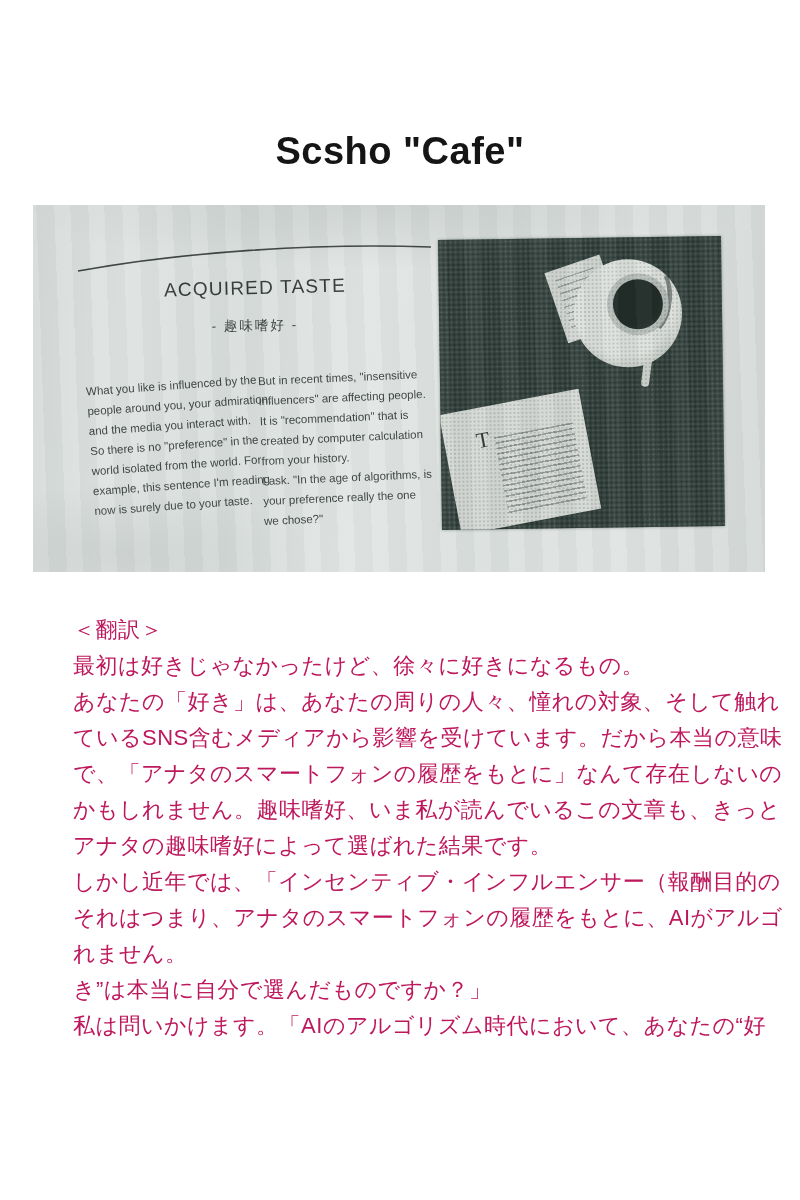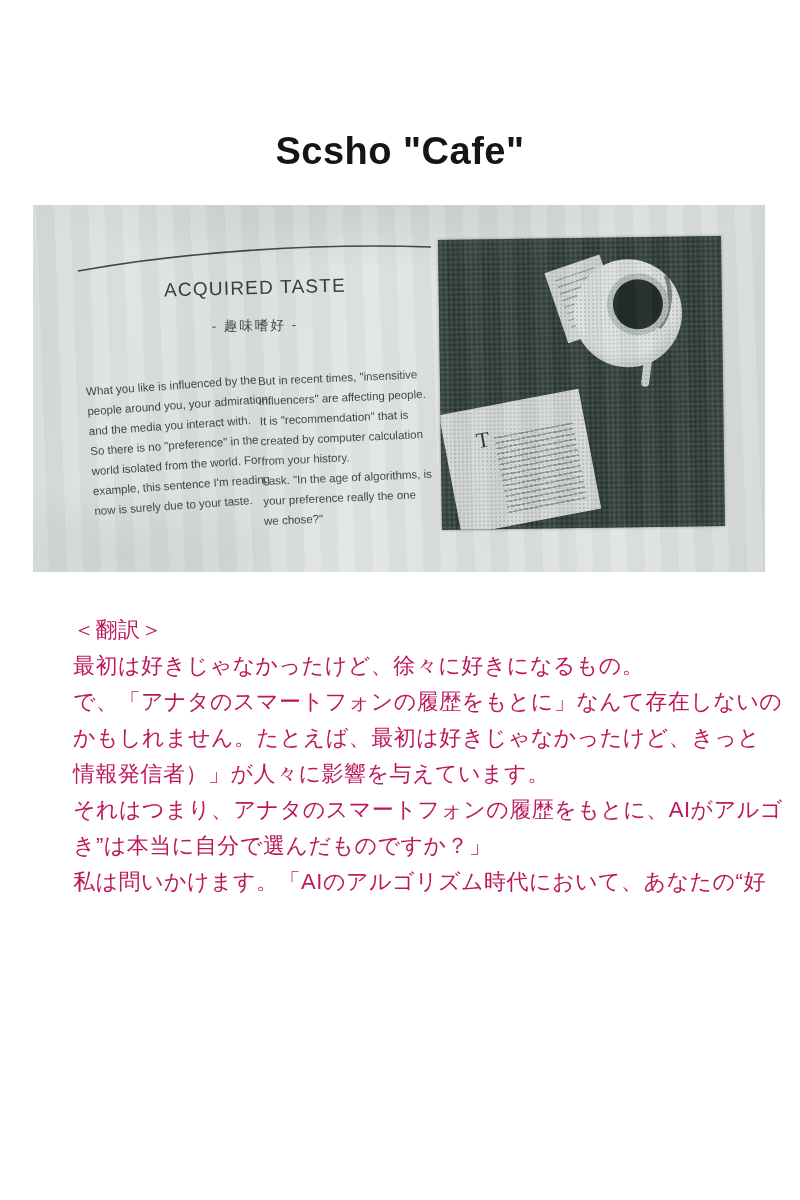--- a/index.html
+++ b/index.html
@@ -184,19 +184,23 @@
       <div class="halftone-overlay"></div>
     </div>
 
     <div class="fabric-shading"></div>
   </div>
 </figure>
 
 <section class="translation">
   <div class="tline">＜翻訳＞</div>
   <div class="tline">最初は好きじゃなかったけど、徐々に好きになるもの。</div>
+  <div class="tline">あなたの「好き」は、あなたの周りの人々、憧れの対象、そして触れ</div>
+  <div class="tline">ているSNS含むメディアから影響を受けています。だから本当の意味</div>
   <div class="tline">で、「アナタのスマートフォンの履歴をもとに」なんて存在しないの</div>
-  <div class="tline">かもしれません。たとえば、最初は好きじゃなかったけど、きっと</div>
-  <div class="tline">情報発信者）」が人々に影響を与えています。</div>
+  <div class="tline">かもしれません。趣味嗜好、いま私が読んでいるこの文章も、きっと</div>
+  <div class="tline">アナタの趣味嗜好によって選ばれた結果です。</div>
+  <div class="tline">しかし近年では、「インセンティブ・インフルエンサー（報酬目的の</div>
   <div class="tline">それはつまり、アナタのスマートフォンの履歴をもとに、AIがアルゴ</div>
+  <div class="tline">れません。</div>
   <div class="tline">き”は本当に自分で選んだものですか？」</div>
   <div class="tline">私は問いかけます。「AIのアルゴリズム時代において、あなたの“好</div>
 </section>
 
 </body></html>

